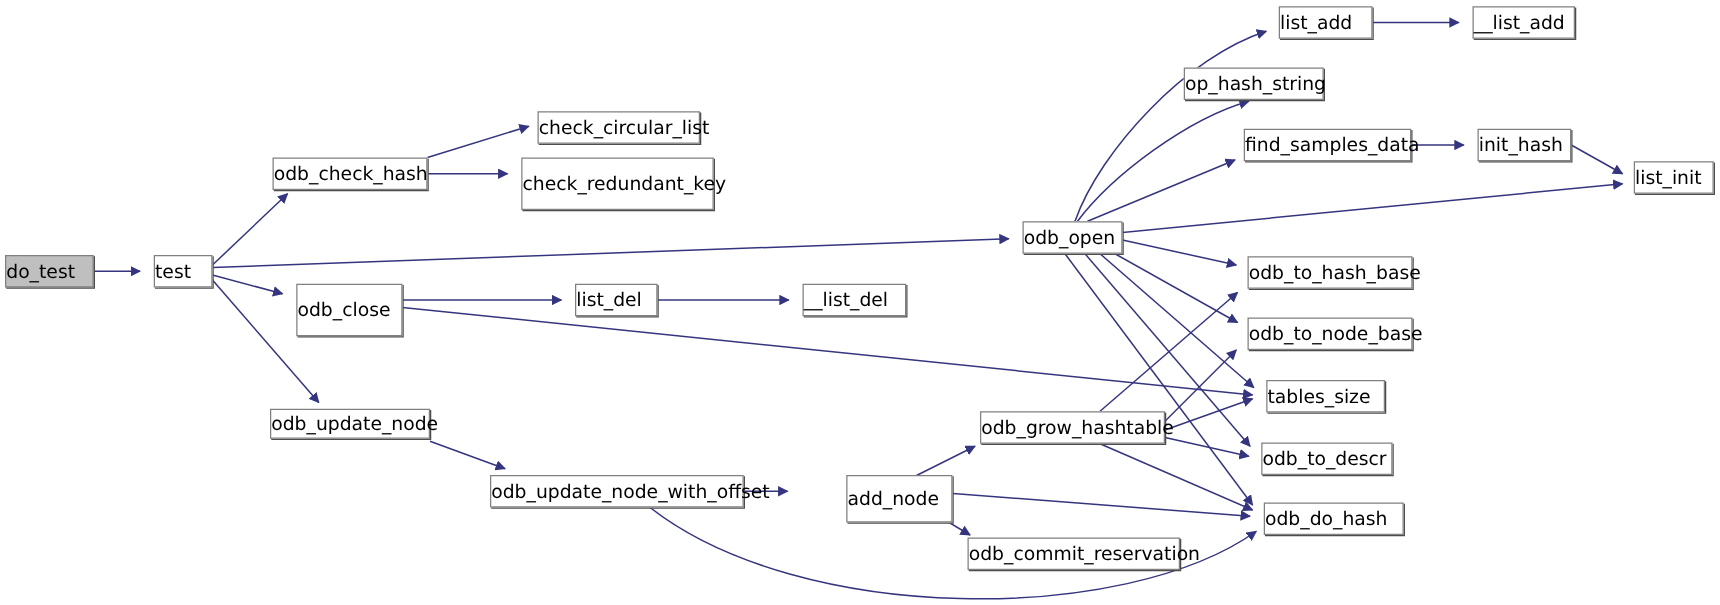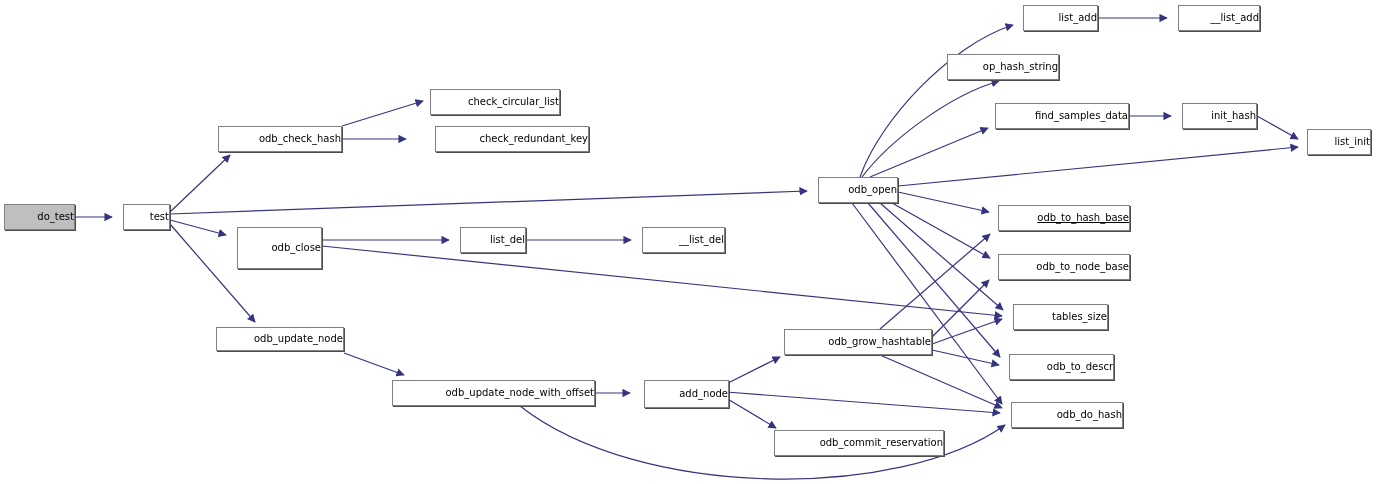--- a/index.html
+++ b/index.html
@@ -21,29 +21,28 @@
     top: 0;
     width: 1376px;
     height: 484px;
   }
   .node {
     position: absolute;
     box-sizing: border-box;
     border: 1px solid #808080;
     background: #ffffff;
     color: #000000;
-    font-size: 10px;
+    font-size: 15px;
     line-height: 1;
     display: flex;
     align-items: center;
-    justify-content: flex-end;
+    justify-content: flex-start;
     white-space: nowrap;
     box-shadow: 1px 1px 0 0 #4d4d4d;
     letter-spacing: 0px;
-    padding-left: 23px;
   }
   .node.root {
     background: #bfbfbf;
   }
   .node-label {
     pointer-events: none;
   }
 </style>
 </head>
 <body>
@@ -97,39 +96,39 @@
       </div>
       <div class="node" style="left: 123px; top: 204px; width: 47px; height: 26px;">
         <span class="node-label">test</span>
       </div>
       <div class="node" style="left: 218px; top: 126px; width: 124px; height: 26px;">
         <span class="node-label">odb_check_hash</span>
       </div>
       <div class="node" style="left: 430px; top: 77px; width: 130px; height: 26px; margin-top: 12px;">
         <span class="node-label">check_circular_list</span>
       </div>
-      <div class="node" style="left: 435px; top: 126px; width: 154px; height: 26px;">
+      <div class="node" style="left: 417px; top: 126px; width: 154px; height: 42px;">
         <span class="node-label">check_redundant_key</span>
       </div>
       <div class="node" style="left: 237px; top: 227px; width: 85px; height: 42px;">
         <span class="node-label">odb_close</span>
       </div>
       <div class="node" style="left: 460px; top: 227px; width: 66px; height: 26px;">
         <span class="node-label">list_del</span>
       </div>
       <div class="node" style="left: 642px; top: 227px; width: 83px; height: 26px;">
         <span class="node-label">__list_del</span>
       </div>
       <div class="node" style="left: 216px; top: 327px; width: 128px; height: 24px;">
         <span class="node-label">odb_update_node</span>
       </div>
       <div class="node" style="left: 392px; top: 380px; width: 203px; height: 26px;">
         <span class="node-label">odb_update_node_with_offset</span>
       </div>
-      <div class="node" style="left: 644px; top: 380px; width: 85px; height: 28px;">
+      <div class="node" style="left: 677px; top: 380px; width: 85px; height: 38px;">
         <span class="node-label">add_node</span>
       </div>
       <div class="node" style="left: 784px; top: 329px; width: 148px; height: 26px;">
         <span class="node-label">odb_grow_hashtable</span>
       </div>
       <div class="node" style="left: 774px; top: 430px; width: 170px; height: 26px;">
         <span class="node-label">odb_commit_reservation</span>
       </div>
       <div class="node" style="left: 818px; top: 177px; width: 80px; height: 26px;">
         <span class="node-label">odb_open</span>
@@ -145,21 +144,21 @@
       </div>
       <div class="node" style="left: 995px; top: 103px; width: 134px; height: 26px;">
         <span class="node-label">find_samples_data</span>
       </div>
       <div class="node" style="left: 1182px; top: 103px; width: 75px; height: 26px;">
         <span class="node-label">init_hash</span>
       </div>
       <div class="node" style="left: 1307px; top: 129px; width: 64px; height: 26px;">
         <span class="node-label">list_init</span>
       </div>
-      <div class="node" style="left: 998px; top: 205px; width: 132px; height: 26px; text-decoration: underline;">
+      <div class="node" style="left: 998px; top: 205px; width: 132px; height: 26px;">
         <span class="node-label">odb_to_hash_base</span>
       </div>
       <div class="node" style="left: 998px; top: 254px; width: 132px; height: 26px;">
         <span class="node-label">odb_to_node_base</span>
       </div>
       <div class="node" style="left: 1013px; top: 304px; width: 95px; height: 26px;">
         <span class="node-label">tables_size</span>
       </div>
       <div class="node" style="left: 1009px; top: 354px; width: 105px; height: 26px;">
         <span class="node-label">odb_to_descr</span>

